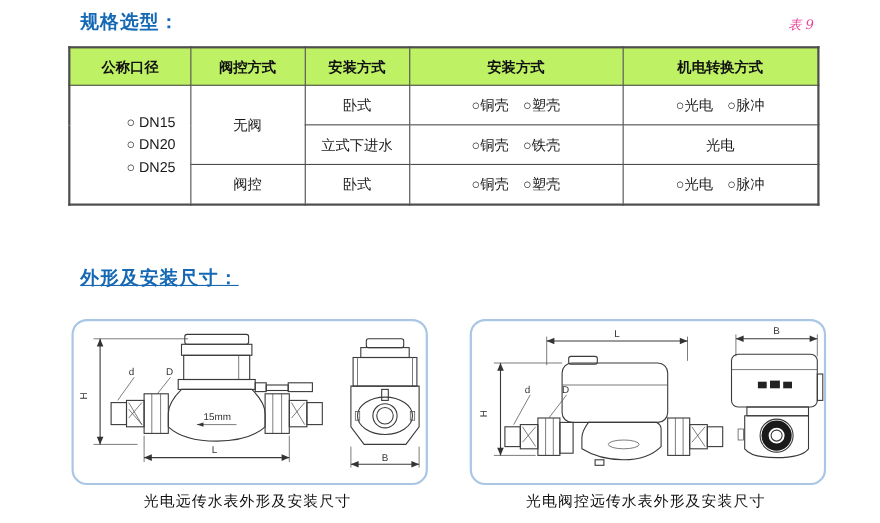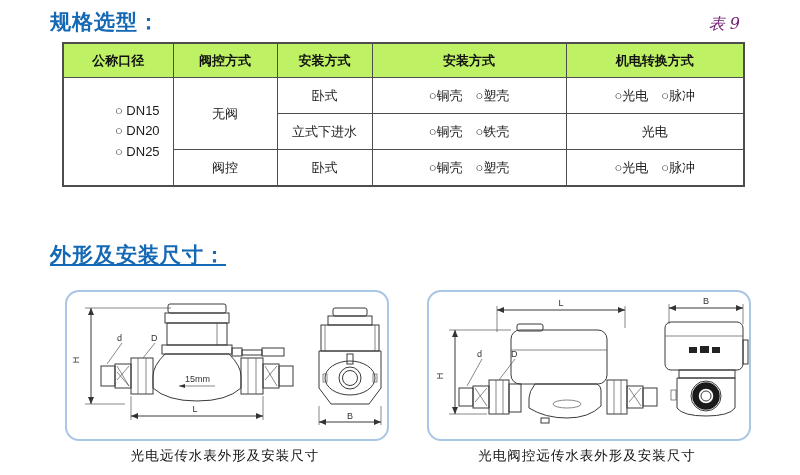--- a/index.html
+++ b/index.html
@@ -3,29 +3,29 @@
 <meta charset="utf-8">
 <style>
   html,body{margin:0;padding:0;}
   body{
     width:800px;height:475px;position:relative;overflow:hidden;
     background:#ffffff;
     font-family:"Liberation Sans","DejaVu Sans",sans-serif;
     color:#1a1a1a;
   }
   .sec-title{
-    position:absolute;left:50px;
-    color:#1568b4;font-size:21px;font-weight:bold;letter-spacing:1px;text-align:right;
+    position:absolute;left:73px;
+    color:#1568b4;font-size:17px;font-weight:bold;letter-spacing:1px;text-align:right;
   }
   #sec1-title{top:8px;}
   #sec2-title{top:241px;text-decoration:underline;}
   .table-tag{
     position:absolute;top:14px;left:650px;width:90px;text-align:right;
     font-family:"DejaVu Serif","Liberation Serif",serif;font-style:italic;
-    font-size:16px;color:#701a75;
+    font-size:12px;color:#ec4899;
   }
   table.spec{
     position:absolute;left:62px;top:42px;width:681px;
     border-collapse:collapse;table-layout:fixed;
     border:2px solid #4d4d4d;
   }
   table.spec th{
     height:31px;background:#bef264;border:1px solid #4d4d4d;
     font-size:13px;font-weight:bold;color:#111;text-align:center;
   }

